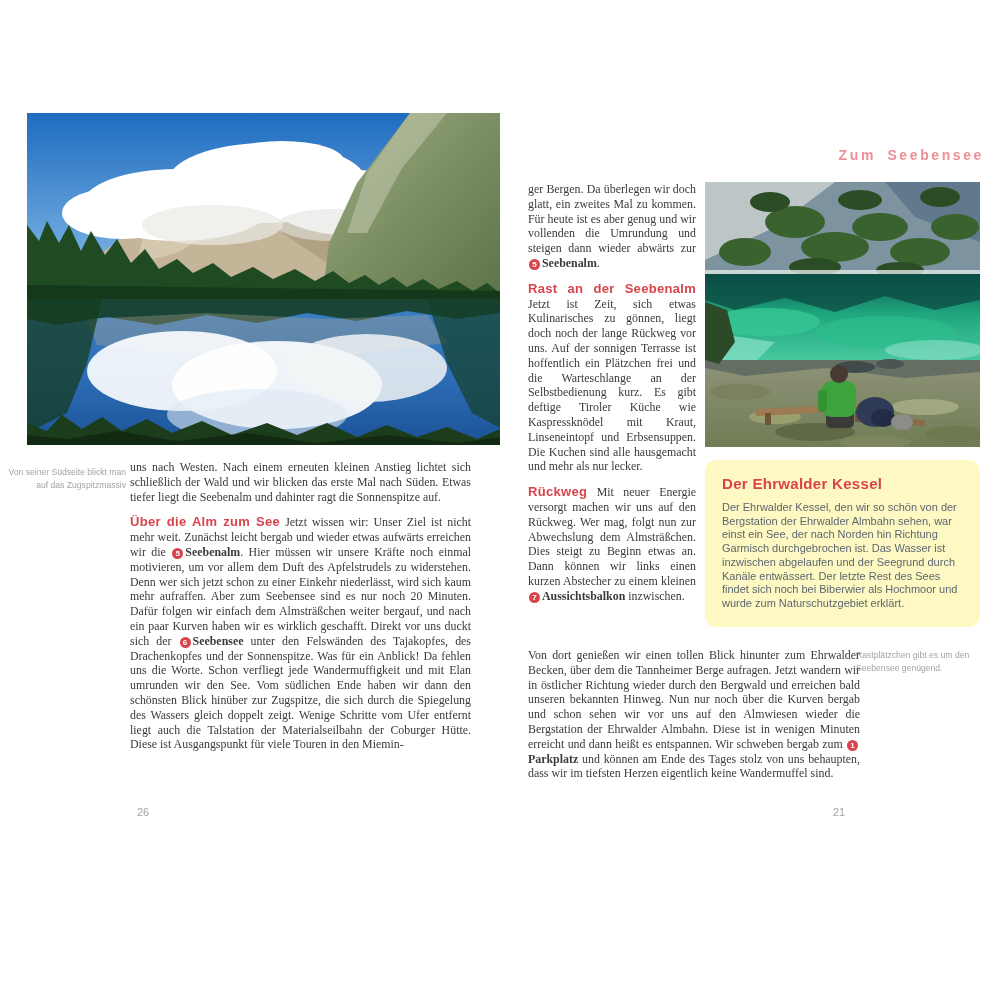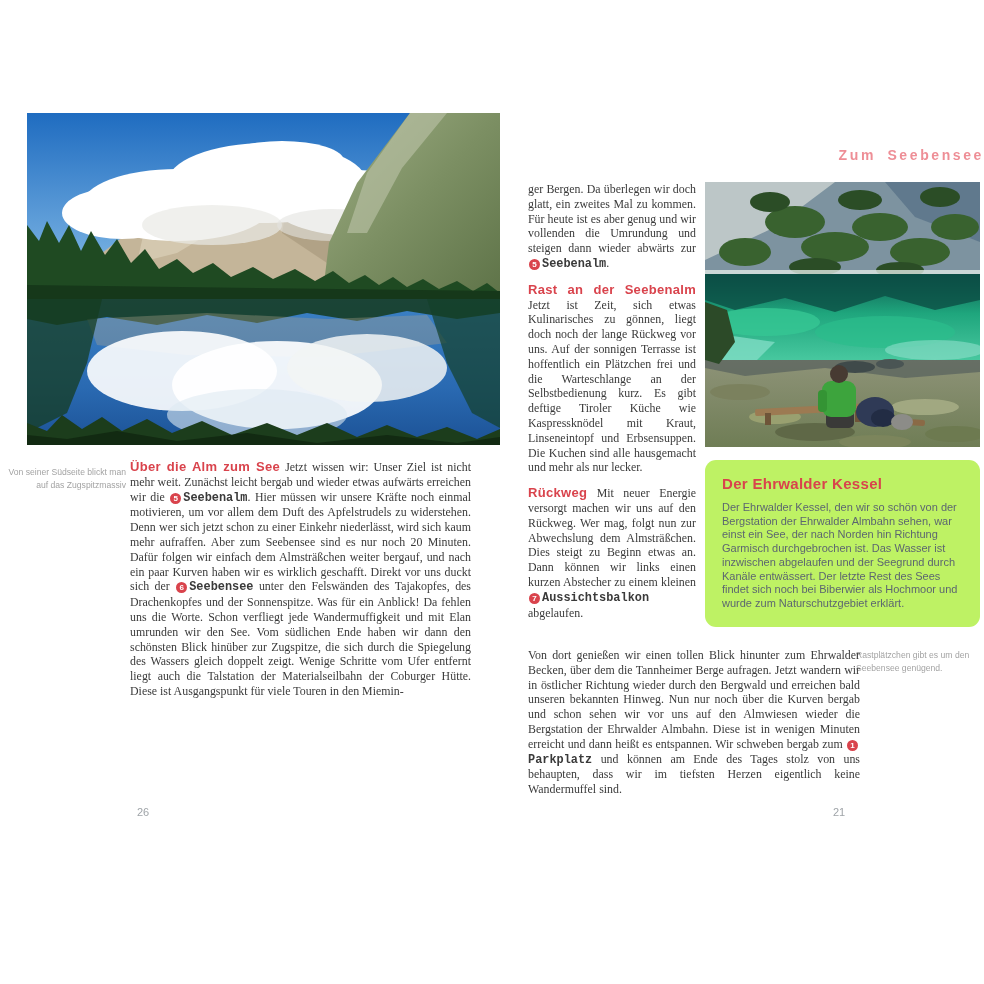--- a/index.html
+++ b/index.html
@@ -27,31 +27,31 @@
   .caption-left{left:8px;top:466px;width:118px;text-align:right;}
   .caption-right{left:856px;top:649px;width:124px;text-align:left;}
   
   .col{text-align:justify;}
   .col-left{left:130px;top:460px;width:341px;}
   .col-mid{left:528px;top:182px;width:168px;}
   .col-bottom{left:528px;top:648px;width:332px;}
   p.body{font-size:11.9px;line-height:14.8px;margin:0 0 11px 0;text-align:justify;}
   p.body:last-child{margin-bottom:0;}
   .rh{color:#d9434c;font-family:"Liberation Sans",sans-serif;font-weight:700;font-size:13px;letter-spacing:0.3px;}
-  .b{font-weight:700;font-family:Liberation Mono, monospace;}
+  .b{font-weight:700;}
   .badge{
     display:inline-block;width:11px;height:11px;border-radius:50%;
     background:#d9434c;color:#ffffff;text-align:center;
     font-family:"Liberation Sans",sans-serif;font-weight:700;font-size:8px;line-height:11px;
     margin:0 2px 0 1px;vertical-align:0px;
   }
   
   .info-box{
     left:705px;top:460px;width:275px;box-sizing:border-box;
-    background:#bef264;border-radius:11px;padding:15px 17px 16px 17px;
+    background:#fef9c3;border-radius:11px;padding:15px 17px 16px 17px;
   }
   .info-box h3{
     margin:0 0 9px 0;color:#d9434c;
     font-family:"Liberation Sans",sans-serif;font-size:15px;font-weight:700;letter-spacing:0.3px;
   }
   .info-box p{
     margin:0;font-family:"Liberation Sans",sans-serif;
     font-size:11px;line-height:13.7px;color:#5c6670;text-align:left;
   }
   
@@ -121,29 +121,30 @@
     <g>
       <path d="M0,332 L0,310 L20,318 L35,302 L55,316 L75,304 L95,318 L120,306 L145,320 L175,308 L205,322 L240,310 L270,322 L300,310 L330,324 L360,312 L390,324 L420,314 L450,326 L473,316 L473,332 Z" fill="#1c3d1c"></path>
       <path d="M0,332 L0,322 L40,326 L90,318 L150,328 L220,320 L290,330 L360,322 L430,330 L473,324 L473,332 Z" fill="#122a12"></path>
     </g>
   </svg>
 </figure>
 
 <div class="abs caption caption-left">Von seiner Südseite blickt man auf das Zugspitzmassiv</div>
 
 <div class="abs col col-left">
+  <p class="body"><span>uns nach Westen. Nach einem erneuten kleinen Anstieg lichtet sich schließlich der Wald und wir blicken das erste Mal nach Süden. Etwas tiefer liegt die Seebenalm und dahinter ragt die Sonnenspitze auf.</span></p>
   <p class="body"><span class="rh">Über die Alm zum See</span><span>  Jetzt wissen wir: Unser Ziel ist nicht mehr weit. Zunächst leicht bergab und wieder etwas aufwärts erreichen wir die </span><span class="badge">5</span><span class="b">Seebenalm</span><span>. Hier müssen wir unsere Kräfte noch einmal motivieren, um vor allem dem Duft des Apfelstrudels zu widerstehen. Denn wer sich jetzt schon zu einer Einkehr niederlässt, wird sich kaum mehr aufraffen. Aber zum Seebensee sind es nur noch 20 Minuten. Dafür folgen wir einfach dem Almsträßchen weiter bergauf, und nach ein paar Kurven haben wir es wirklich geschafft. Direkt vor uns duckt sich der </span><span class="badge">6</span><span class="b">Seebensee</span><span> unter den Felswänden des Tajakopfes, des Drachenkopfes und der Sonnenspitze. Was für ein Anblick! Da fehlen uns die Worte. Schon verfliegt jede Wandermuffigkeit und mit Elan umrunden wir den See. Vom südlichen Ende haben wir dann den schönsten Blick hinüber zur Zugspitze, die sich durch die Spiegelung des Wassers gleich doppelt zeigt. Wenige Schritte vom Ufer entfernt liegt auch die Talstation der Materialseilbahn der Coburger Hütte. Diese ist Ausgangspunkt für viele Touren in den Miemin-</span></p>
 </div>
 
 <div class="abs pagenum pagenum-left">26</div>
 
 <div class="abs col col-mid">
   <p class="body"><span>ger Bergen. Da überlegen wir doch glatt, ein zweites Mal zu kommen. Für heute ist es aber genug und wir vollenden die Umrundung und steigen dann wieder abwärts zur </span><span class="badge">5</span><span class="b">Seebenalm</span><span>.</span></p>
   <p class="body"><span class="rh">Rast an der Seebenalm</span><span> Jetzt ist Zeit, sich etwas Kulinarisches zu gönnen, liegt doch noch der lange Rückweg vor uns. Auf der sonnigen Terrasse ist hoffentlich ein Plätzchen frei und die Warteschlange an der Selbstbedienung kurz. Es gibt deftige Tiroler Küche wie Kaspressknödel mit Kraut, Linseneintopf und Erbsensuppen. Die Kuchen sind alle hausgemacht und mehr als nur lecker.</span></p>
-  <p class="body"><span class="rh">Rückweg</span><span> Mit neuer Energie versorgt machen wir uns auf den Rückweg. Wer mag, folgt nun zur Abwechslung dem Almsträßchen. Dies steigt zu Beginn etwas an. Dann können wir links einen kurzen Abstecher zu einem kleinen </span><span class="badge">7</span><span class="b">Aussichtsbalkon</span><span> abgelaufen.</span></p>
+  <p class="body"><span class="rh">Rückweg</span><span> Mit neuer Energie versorgt machen wir uns auf den Rückweg. Wer mag, folgt nun zur Abwechslung dem Almsträßchen. Dies steigt zu Beginn etwas an. Dann können wir links einen kurzen Abstecher zu einem kleinen </span><span class="badge">7</span><span class="b">Aussichtsbalkon</span><span> inzwischen.</span></p>
 </div>
 
 <figure class="abs photo photo-right" style="margin:0;">
   <svg viewBox="0 0 275 265" preserveAspectRatio="none">
     <defs>
       <linearGradient id="emerald" x1="0" y1="0" x2="0" y2="1">
         <stop offset="0" stop-color="#0e5a50"></stop>
           <stop offset="0.45" stop-color="#1fa67d"></stop>
           <stop offset="1" stop-color="#49c9a0"></stop>
       </linearGradient>

